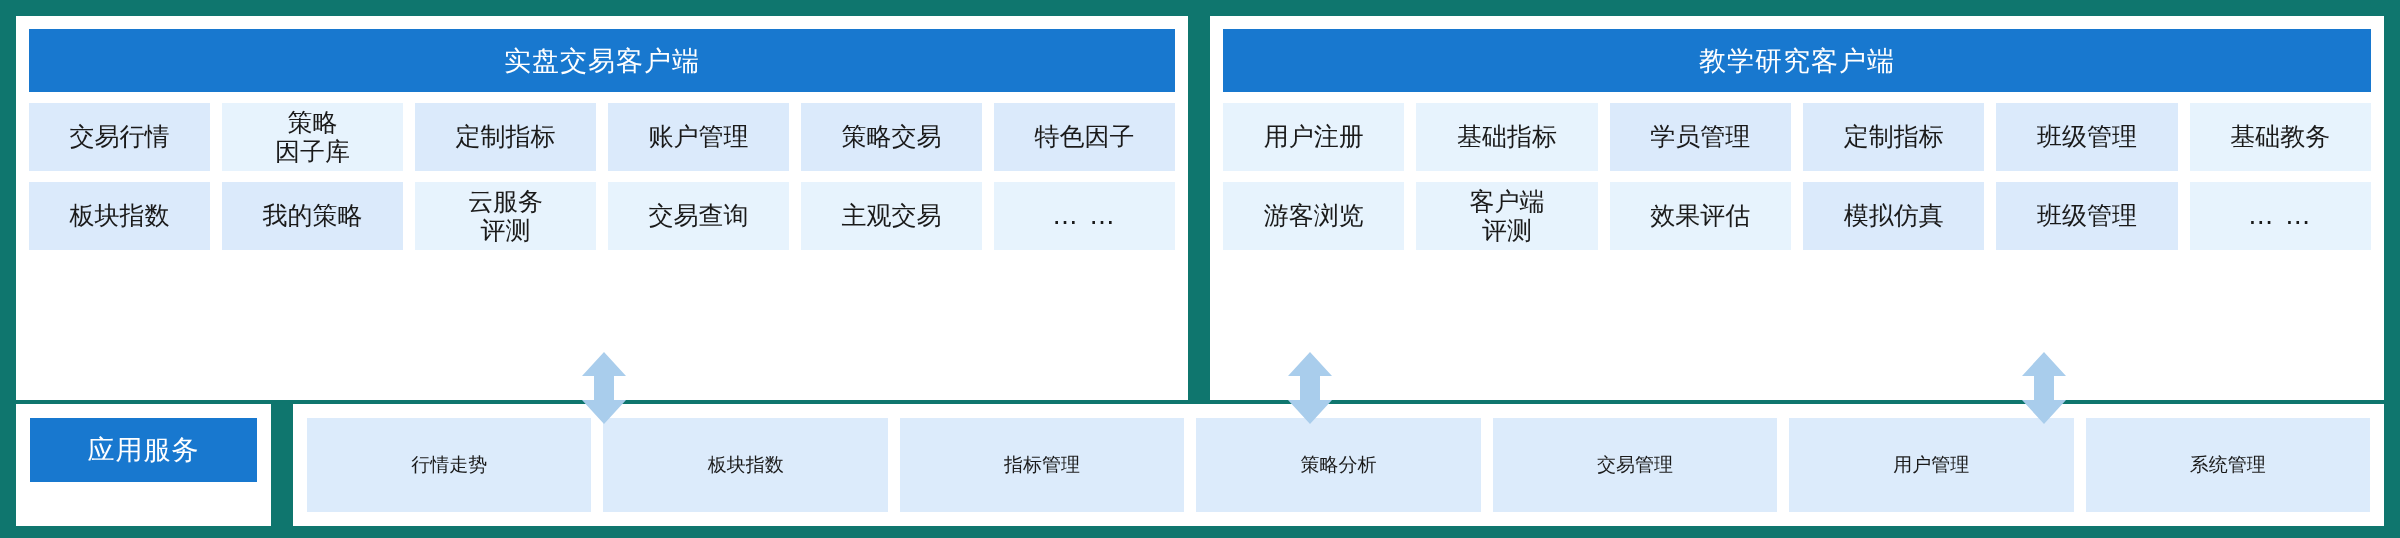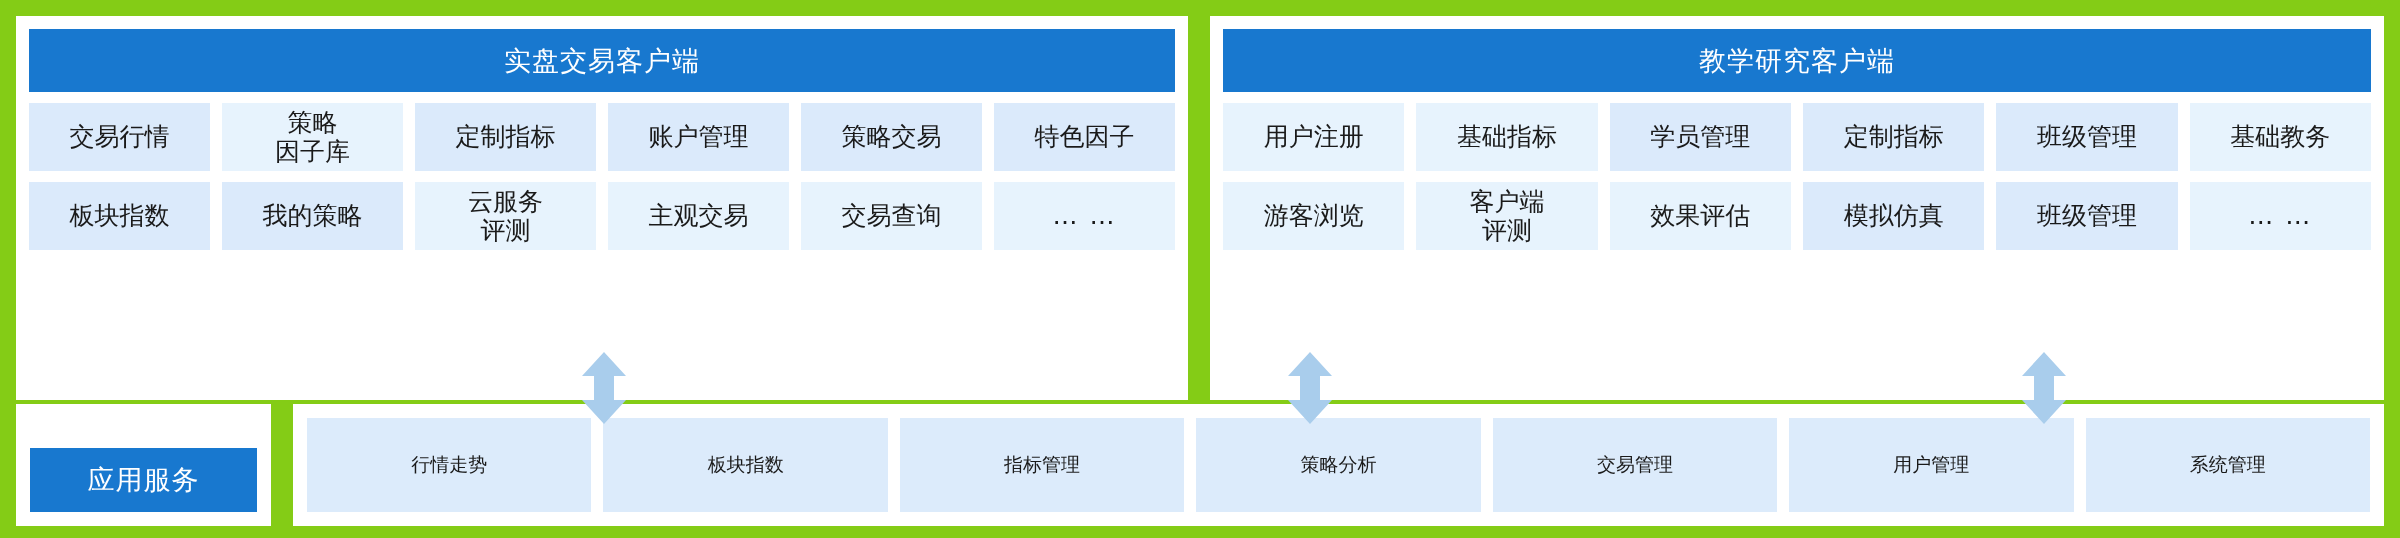--- a/index.html
+++ b/index.html
@@ -11,21 +11,21 @@
     width: 2400px;
     height: 538px;
     font-family: "DejaVu Sans", "Liberation Sans", sans-serif;
     overflow: hidden;
   }
 
   #root {
     position: relative;
     width: 2400px;
     height: 538px;
-    background: #84cc16;
+    background: #0f766e;
   }
 
   
   .clients-row {
     position: absolute;
     left: 0;
     top: 0;
     width: 2400px;
     height: 400px;
     display: flex;
@@ -88,21 +88,21 @@
     display: flex;
     gap: 22px;
     padding: 0 16px;
     box-sizing: border-box;
   }
 
   .services-label-card {
     width: 255px;
     background: #ffffff;
     display: flex;
-    align-items: flex-end;
+    align-items: flex-start;
     justify-content: center;
     box-sizing: border-box;
     padding: 14px;
   }
   .services-label {
     width: 100%;
     height: 64px;
     background: #1878cf;
     color: #ffffff;
     display: flex;
@@ -157,22 +157,22 @@
         <div class="tile">账户管理</div>
         <div class="tile">策略交易</div>
         <div class="tile">特色因子</div>
       </div>
 
       <div class="tile-row">
         <div class="tile">板块指数</div>
         <div class="tile">我的策略</div>
         <div class="tile alt">云服务
 评测</div>
+        <div class="tile alt">交易查询</div>
         <div class="tile alt">主观交易</div>
-        <div class="tile alt">交易查询</div>
         <div class="tile alt dots">… …</div>
       </div>
     </div>
 
     <div class="client-card right">
       <div class="card-header">教学研究客户端</div>
 
       <div class="tile-row">
         <div class="tile alt">用户注册</div>
         <div class="tile alt">基础指标</div>

